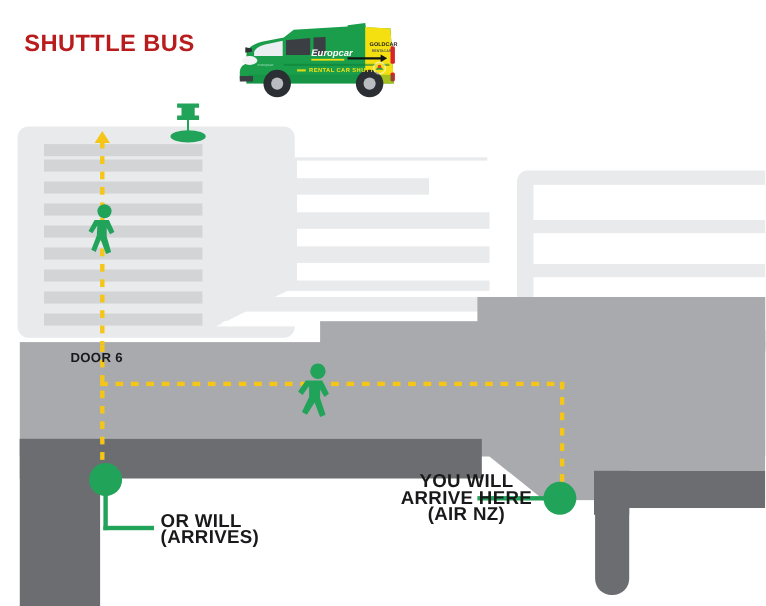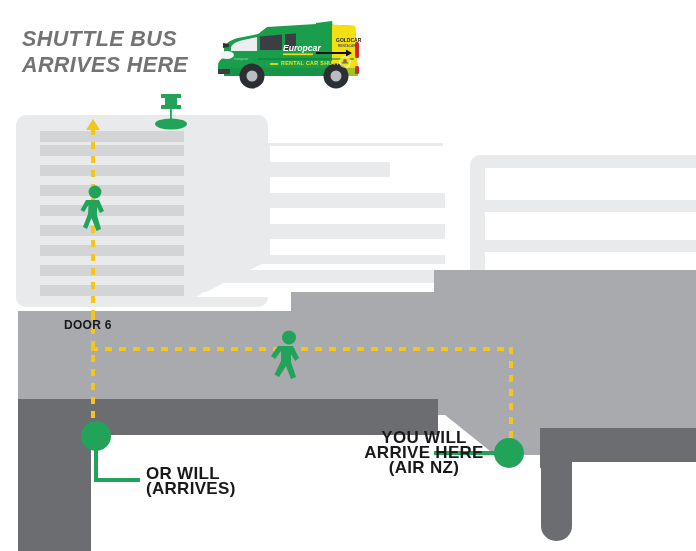--- a/index.html
+++ b/index.html
@@ -26,23 +26,22 @@
     top: 26px;
     width: 200px;
     z-index: 40;
   }
   #title-block .tline {
     display: block;
     font-size: 21.5px;
     line-height: 26px;
     font-weight: 700;
     letter-spacing: 0.4px;
-    color: #737373;
+    color: #b91c1c;
     white-space: nowrap;
-    font-style: italic;
   }
 
   
   #van-wrap {
     position: absolute;
     left: 212px;
     top: 14px;
     width: 168px;
     height: 82px;
     z-index: 40;
@@ -255,21 +254,20 @@
   
   .icon-abs { position: absolute; z-index: 28; }
 </style>
 </head>
 <body>
 
 <div id="stage">
 
   <div id="title-block">
     <span class="tline">SHUTTLE BUS</span>
-    <span class="tline">ARRIVES HERE</span>
   </div>
 
   <div id="van-wrap">
     <svg width="168" height="82" viewBox="0 0 168 82">
 
       <path d="M104 9 L120 7 L121 13 L104 14 Z" fill="#1a9e4b"></path>
 
       <path d="M12 36 C12 30 18 26 26 24 L46 20 L55 13 L104 10 L143 12 L146 62 L12 62 Z" fill="#1a9e4b"></path>
 
       <path d="M120 10.5 L143 12 L146 62 L120 62 Z" fill="#f4e010"></path>

